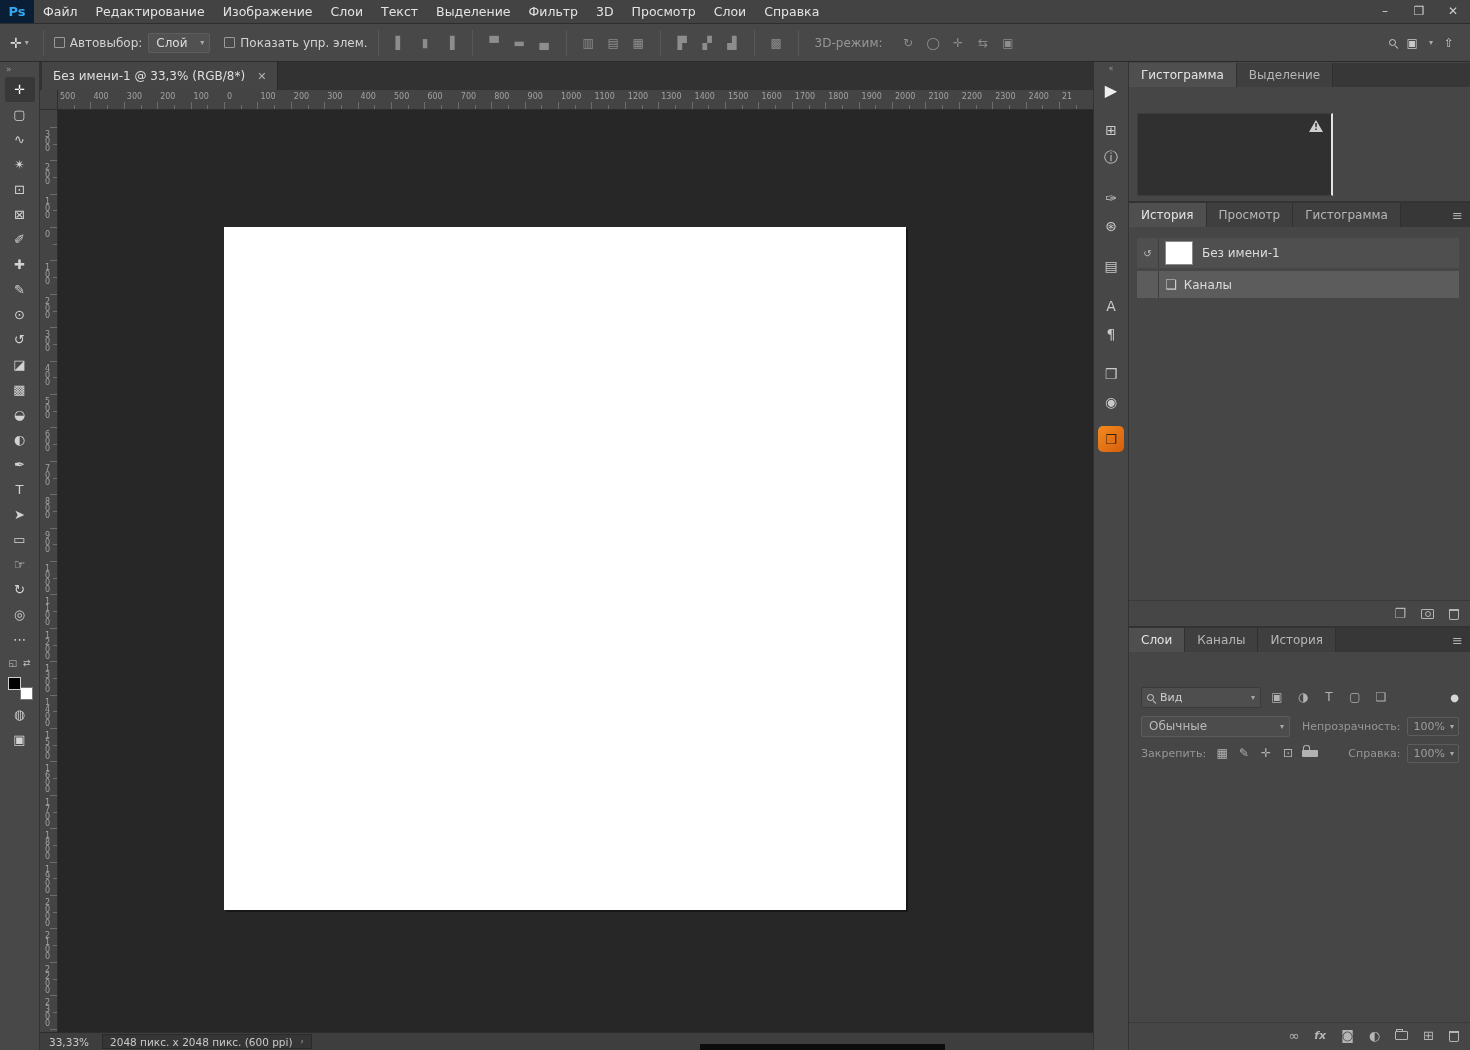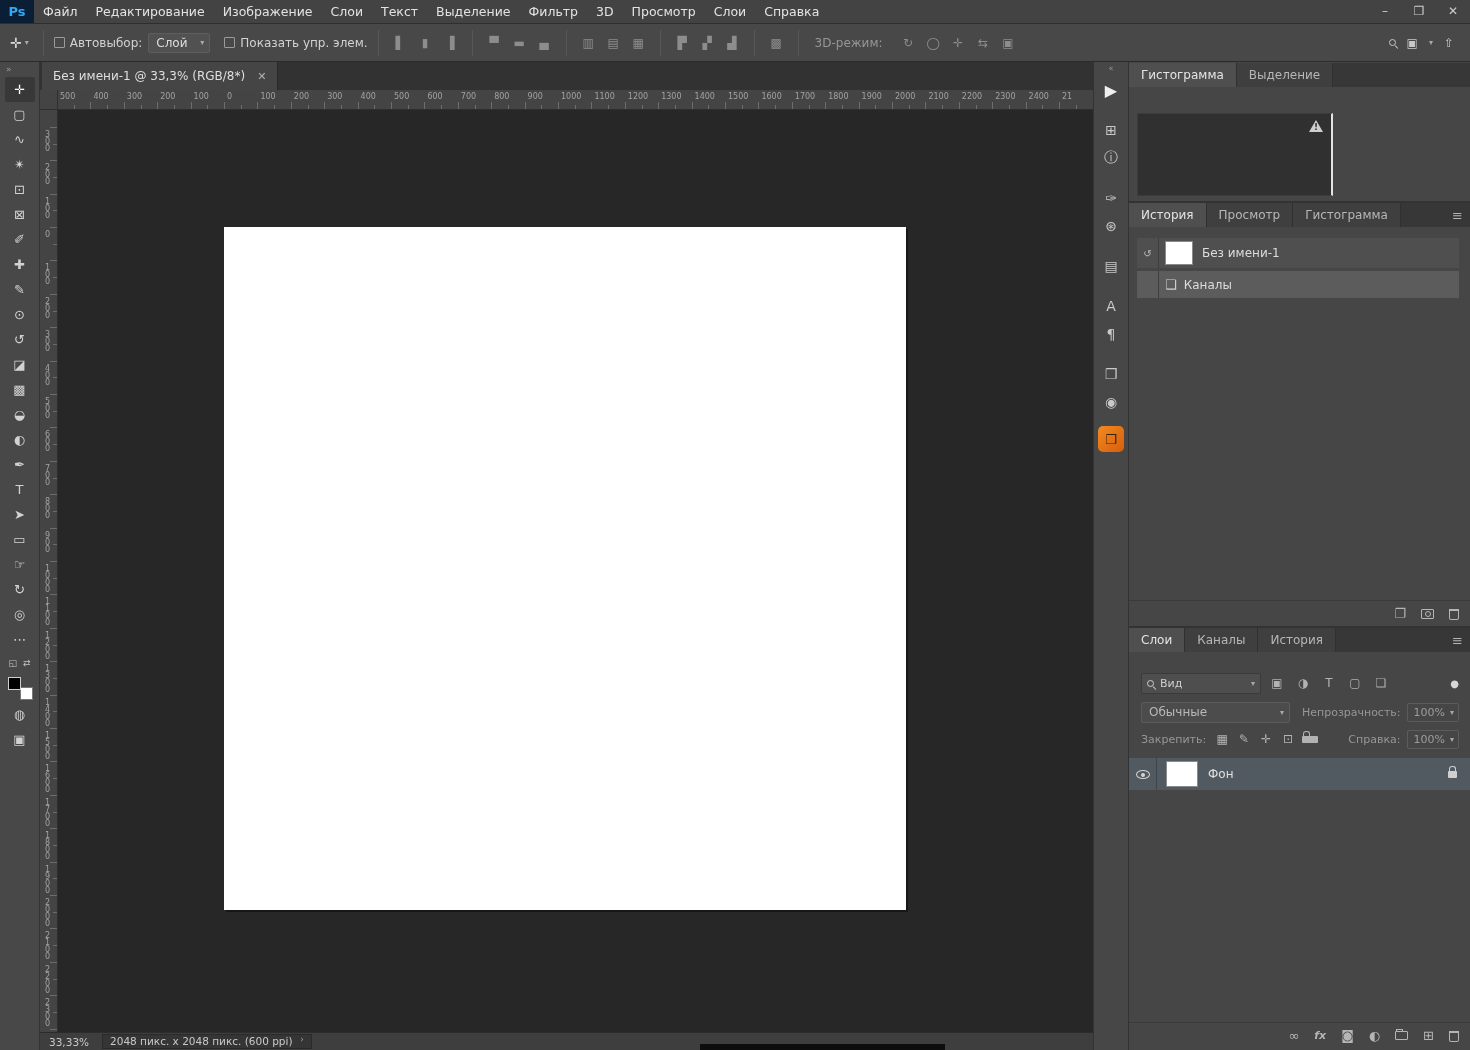--- a/index.html
+++ b/index.html
@@ -61,21 +61,21 @@
   .rlab{position:absolute;font-size:8px;color:#a2a2a2;white-space:nowrap}
   .vlab{position:absolute;font-size:8px;color:#a2a2a2;writing-mode:vertical-rl;text-orientation:upright;letter-spacing:-2px}
   .rtick{position:absolute;background:#6c6c6c}
   #pasteboard{position:absolute;top:48px;left:18px;width:1035px;height:922px;background:#272727;overflow:hidden}
   #canvas{position:absolute;left:166px;top:117px;width:682px;height:683px;background:#ffffff;
     box-shadow:2px 2px 0 rgba(0,0,0,.4)}
   #statusbar{position:absolute;top:970px;left:0;width:1053px;height:18px;background:#3e3e3e;
     display:flex;align-items:center;font-size:10.5px;color:#c9c9c9;border-top:1px solid #2c2c2c}
   .status-zoom{padding:0 9px;min-width:46px}
   .status-field{height:15px;background:#353535;border:1px solid #2a2a2a;display:flex;
-    padding:0 7px;gap:8px;margin-left:4px}
+    align-items:center;padding:0 7px;gap:8px;margin-left:4px}
 
   
   #dock{position:absolute;left:1093px;top:62px;width:35px;height:988px;background:#474747;
     border-left:1px solid #333;display:flex;flex-direction:column;align-items:center}
   .dock-head{height:14px;width:100%;text-align:center;color:#9a9a9a;font-size:8px;padding-top:2px}
   .dock-icon{width:30px;height:28px;display:flex;align-items:center;justify-content:center;
     color:#c9c9c9;font-size:14px;border-radius:3px;flex:none}
   .orange3d{width:26px;height:26px;border-radius:5px;background:linear-gradient(135deg,#f28a1f,#d65e0d);
     color:#3a2005;display:flex;align-items:center;justify-content:center;font-size:13px;flex:none;margin-top:10px}
 
@@ -518,21 +518,21 @@
       <span class=" i-trash"></span>
     </div>
 
   <div class="psep" style="top:564px"></div>
   <div class="ptabs" id="layers-tabs" style="top:566px">
       <div class="ptab active">Слои</div>
       <div class="ptab">Каналы</div>
       <div class="ptab">История</div>
       <span class="pmenu">≡</span>
     </div>
-  <div class="pcontent" id="layers-content" style="top:602px;height:370px">
+  <div class="pcontent" id="layers-content" style="top:616px;height:370px">
       <div class="lrow" style="top: 6px; height: 26px;">
         <div class="searchbox">
           <span class="s-search"></span>
           <span>Вид</span>
           <span class="caret" style="margin-left: auto;">▾</span>
         </div>
         <span class="f-icon">▣</span>
         <span class="f-icon">◑</span>
         <span class="f-icon">T</span>
         <span class="f-icon">▢</span>
@@ -558,28 +558,20 @@
           <span class="f-icon" style="width: 16px;">✛</span>
           <span class="f-icon" style="width: 16px;">⊡</span>
           <span class="f-icon i-lock" style="width: 16px;"></span>
         </div>
         <span class="dim-label" style="margin-left: auto; font-size: 11px;">Справка:</span>
         <div class="val-box">
           <span>100%</span>
           <span class="caret">▾</span>
         </div>
       </div>
-      <div class="layer-row">
-        <div class="eyecell">
-          <span class="eye"></span>
-        </div>
-        <span class="lthumb"></span>
-        <span style="font-size: 12px;">Фон</span>
-        <span class="i-lock" style="margin-left: auto; margin-right: 14px; color: rgb(207, 207, 207);"></span>
-      </div>
     </div>
   <div class="pfooter" id="layers-footer" style="top:960px">
       <span>∞</span>
       <span class=" fxtext">fx</span>
       <span>◙</span>
       <span>◐</span>
       <span class=" i-folder"></span>
       <span>⊞</span>
       <span class=" i-trash"></span>
     </div>

